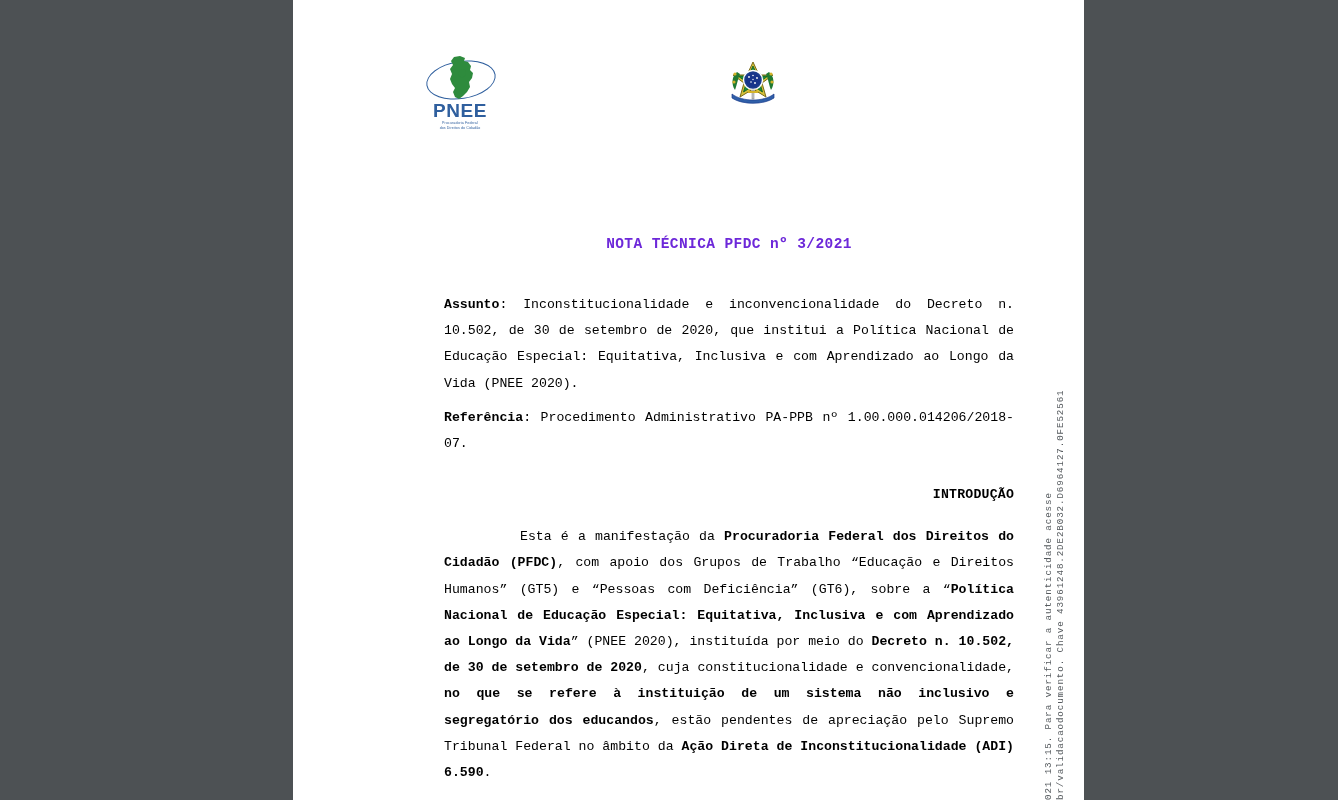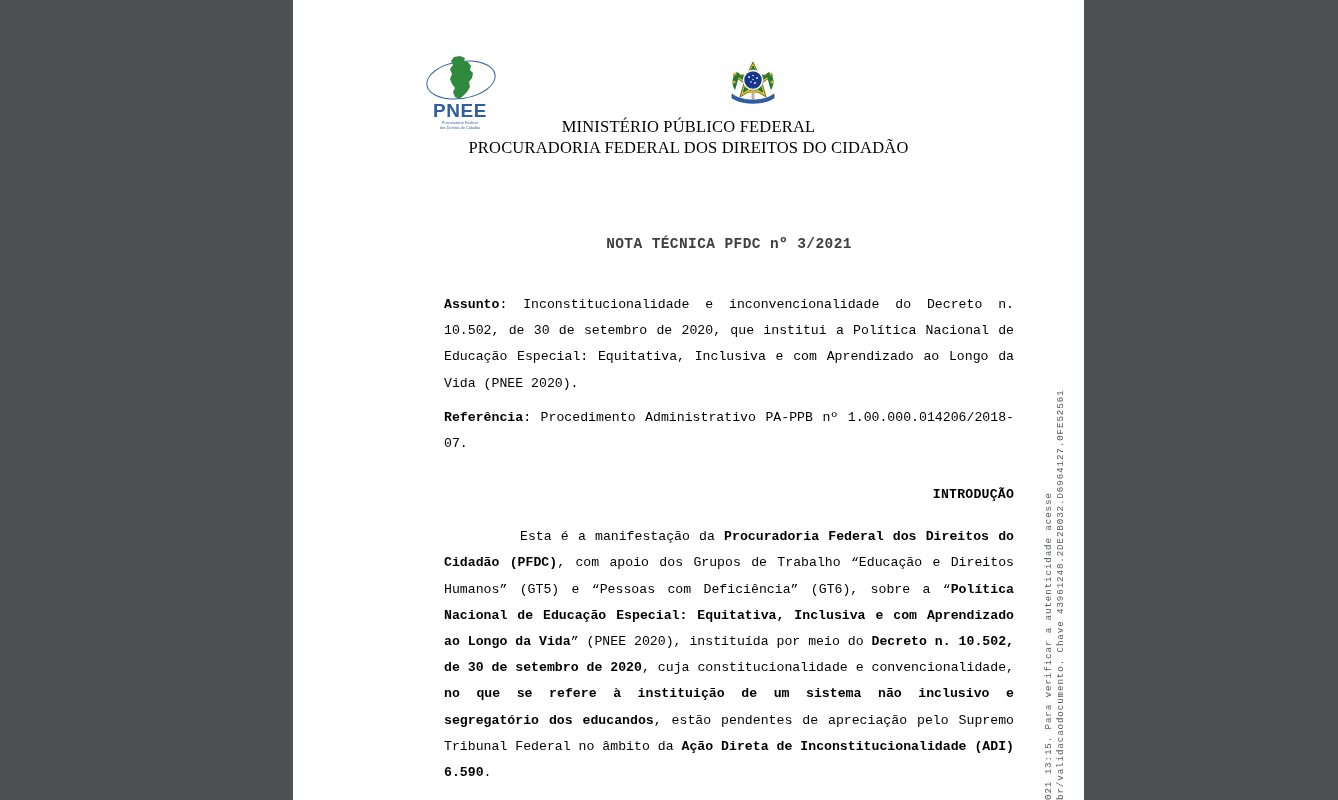--- a/index.html
+++ b/index.html
@@ -128,21 +128,21 @@
     top: 236px;
     width: 570px;
   }
 
   .doc-title {
     text-align: center;
     font-family: "Liberation Mono", monospace;
     font-weight: bold;
     font-size: 14.5px;
     letter-spacing: 0.4px;
-    color: #404040;
+    color: #6d28d9;
     margin: 0 0 40px 0;
   }
 
   .para {
     font-family: "Liberation Mono", monospace;
     font-size: 13.2px;
     line-height: 26.2px;
     color: #000;
     text-align: justify;
     text-justify: inter-word;
@@ -234,24 +234,20 @@
         <circle cx="23" cy="24" r="0.8" fill="#ffffff"></circle>
         <circle cx="27" cy="25" r="0.9" fill="#ffffff"></circle>
         <circle cx="25" cy="21.5" r="0.7" fill="#ffffff"></circle>
 
         <rect x="24" y="32" width="2" height="9" fill="#c9c9c9" stroke="#7d7d7d" stroke-width="0.5"></rect>
         <rect x="20" y="33" width="10" height="2" fill="#d4b32a"></rect>
 
         <path d="M4 36 C14 44 36 44 46 36 L46 40 C36 47 14 47 4 40 Z" fill="#2f5fa8" stroke="#1b3c8c" stroke-width="0.7"></path>
       </svg>
 
-      <div class="org-titles">
-        <div>MINISTÉRIO PÚBLICO FEDERAL</div>
-        <div>PROCURADORIA FEDERAL DOS DIREITOS DO CIDADÃO</div>
-      </div>
     </div>
 
     <div class="doc-body">
 
       <h1 class="doc-title">NOTA TÉCNICA PFDC nº 3/2021</h1>
 
       <p class="para para-assunto"><b>Assunto</b><span>: Inconstitucionalidade e inconvencionalidade do Decreto n. 10.502, de 30 de setembro de 2020, que institui a Política Nacional de Educação Especial: Equitativa, Inclusiva e com Aprendizado ao Longo da Vida (PNEE 2020).</span></p>
 
       <p class="para para-referencia"><b>Referência</b><span>: Procedimento Administrativo PA-PPB nº 1.00.000.014206/2018-07.</span></p>
 

